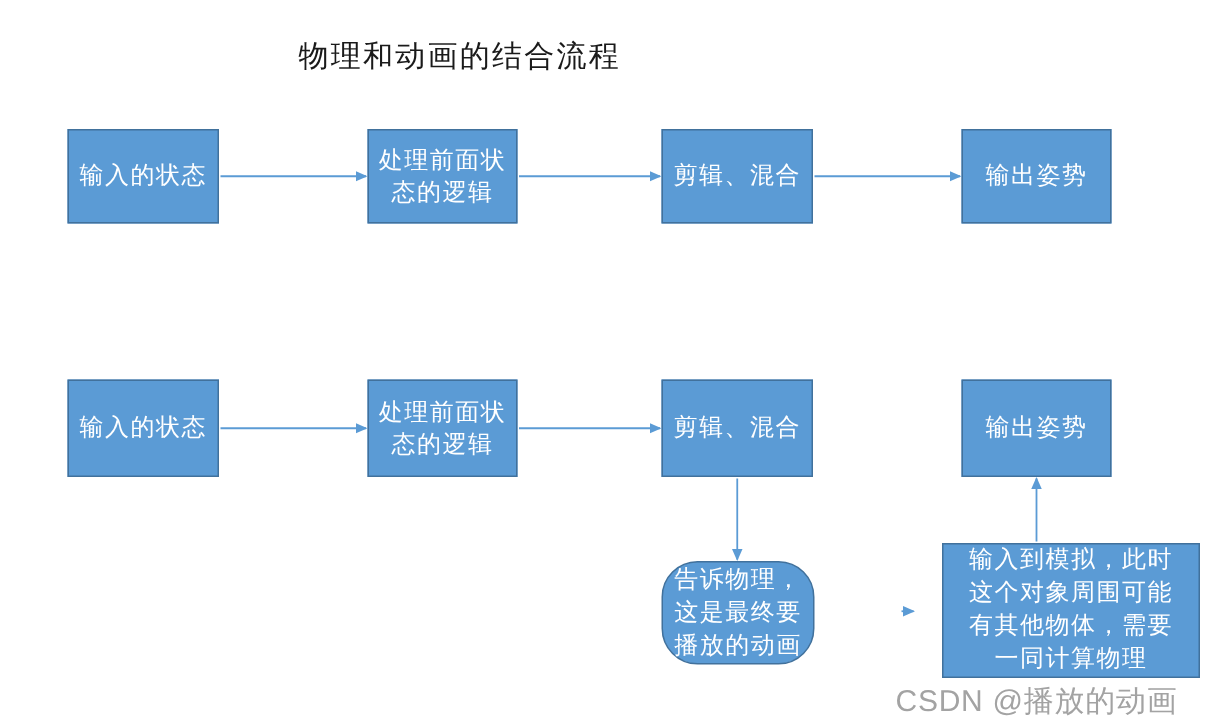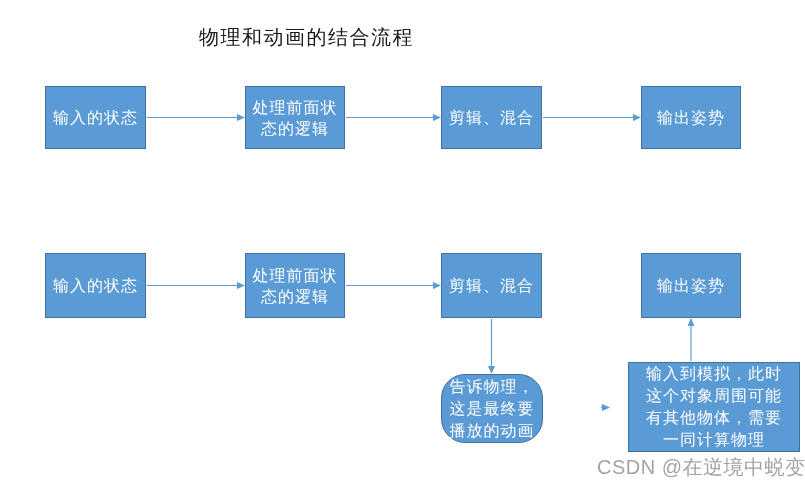--- a/index.html
+++ b/index.html
@@ -103,15 +103,15 @@
   <div class="node n8">输出姿势</div>
 
   <div class="node n9">告诉物理，
 这是最终要
 播放的动画</div>
   <div class="node n10">输入到模拟，此时
 这个对象周围可能
 有其他物体，需要
 一同计算物理</div>
 
-  <div class="watermark">CSDN @在逆境中蜕变</div>
+  <div class="watermark">CSDN @播放的动画</div>
 
 </div>
 
 </body></html>

